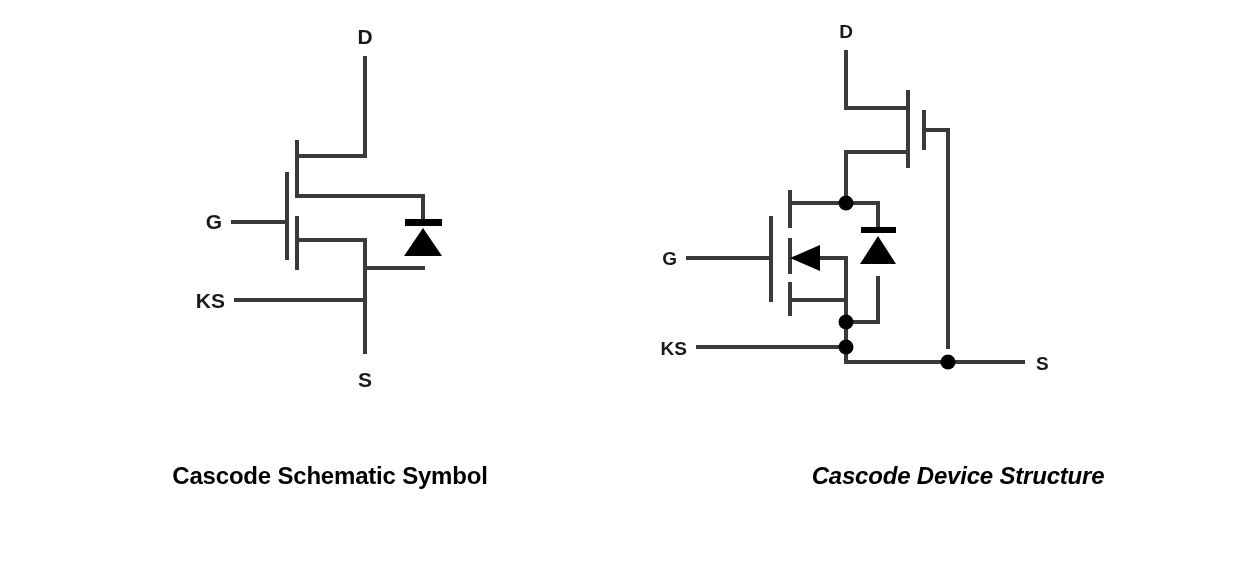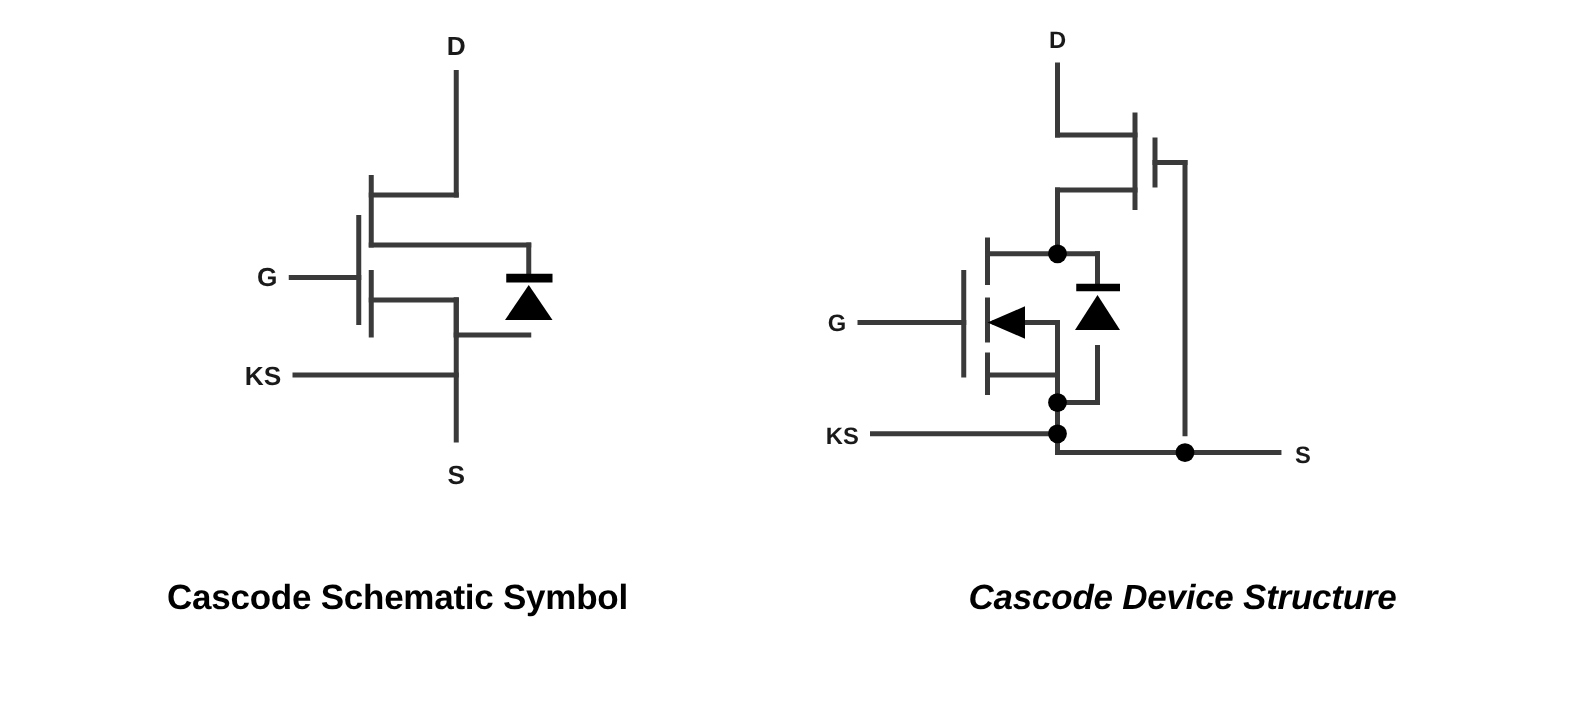--- a/index.html
+++ b/index.html
@@ -31,26 +31,26 @@
   #panel-structure { left: 628px; width: 628px; }
 
   .schematic-svg {
     position: absolute;
     left: 0;
     top: 0;
     display: block;
   }
   .caption {
     position: absolute;
-    left: 4px;
+    left: 16px;
     width: 100%;
     text-align: center;
     font-family: "Liberation Sans", sans-serif;
     font-weight: bold;
-    font-size: 28px;
+    font-size: 24px;
     letter-spacing: -0.2px;
     color: #000000;
     white-space: nowrap;
   }
   #caption-symbol { top: 462px; }
   #caption-structure { top: 462px; font-style: italic; }
 
   svg text.term {
     font-family: "Liberation Sans", sans-serif;
     font-weight: bold;

